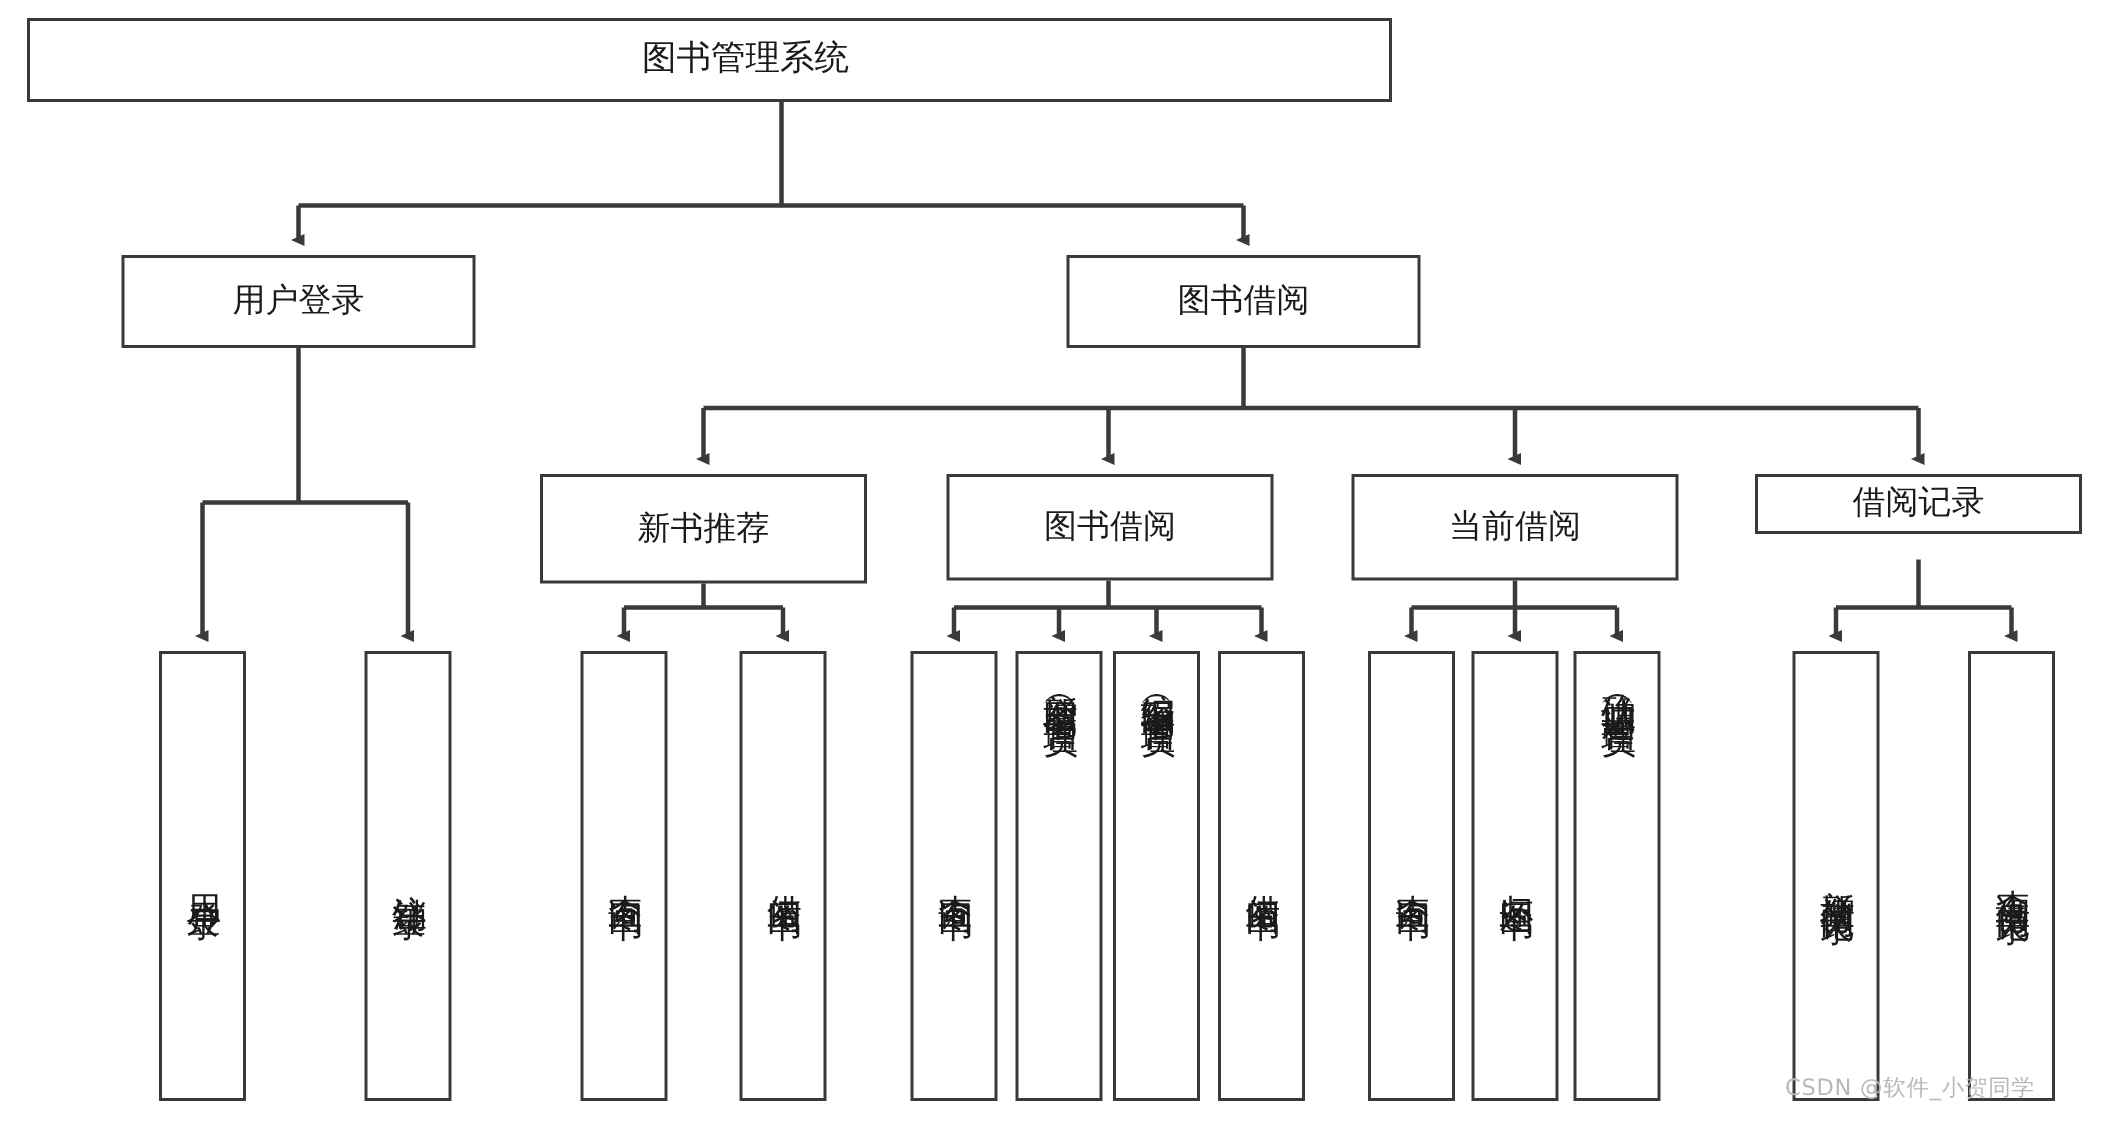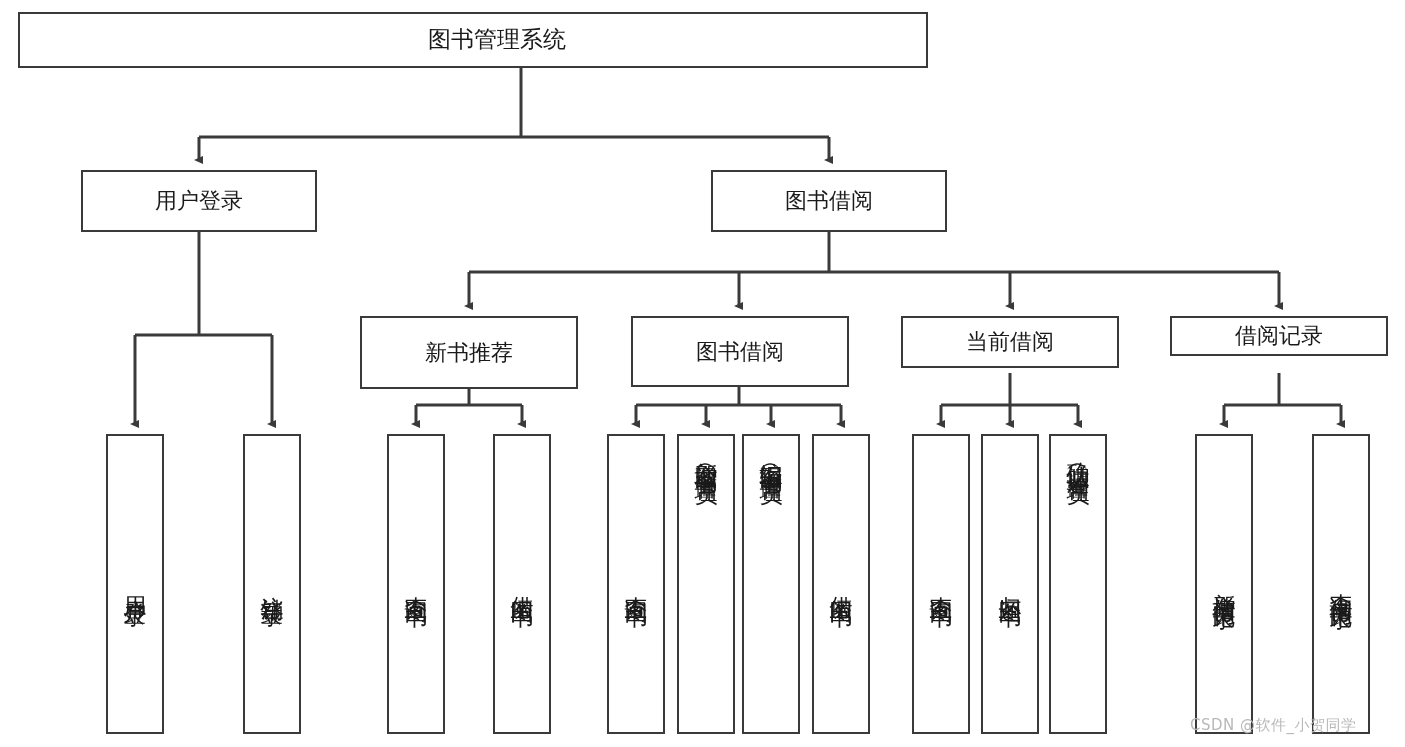--- a/index.html
+++ b/index.html
@@ -135,21 +135,21 @@
   <div class="node horiz" style="left:711px; top:170px; width:236px; height:62px;">
     <span class="lbl">图书借阅</span>
   </div>
 
   <div class="node horiz" style="left:360px; top:316px; width:218px; height:73px;">
     <span class="lbl">新书推荐</span>
   </div>
   <div class="node horiz" style="left:631px; top:316px; width:218px; height:71px;">
     <span class="lbl">图书借阅</span>
   </div>
-  <div class="node horiz" style="left:901px; top:316px; width:218px; height:52px;">
+  <div class="node horiz" style="left:901px; top:316px; width:218px; height:71px;">
     <span class="lbl">当前借阅</span>
   </div>
   <div class="node horiz" style="left:1170px; top:316px; width:218px; height:40px;">
     <span class="lbl">借阅记录</span>
   </div>
 
   <div class="node vert mid" style="left:106px; top:434px; width:58px; height:300px;">
     <span class="lbl">用户登录</span>
   </div>
   <div class="node vert mid" style="left:243px; top:434px; width:58px; height:300px;">

